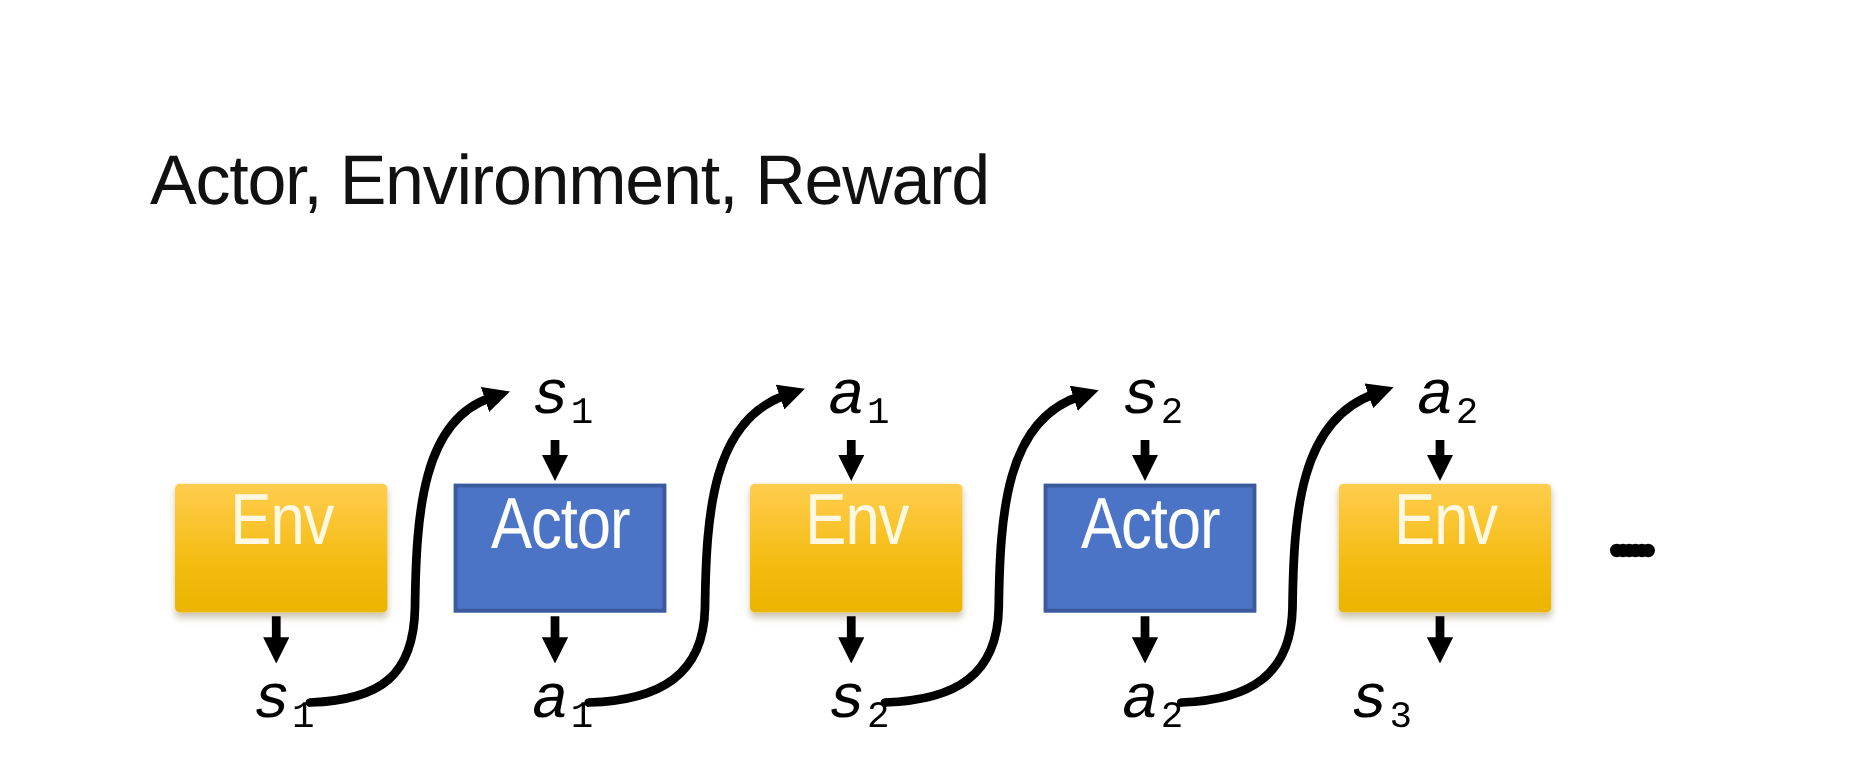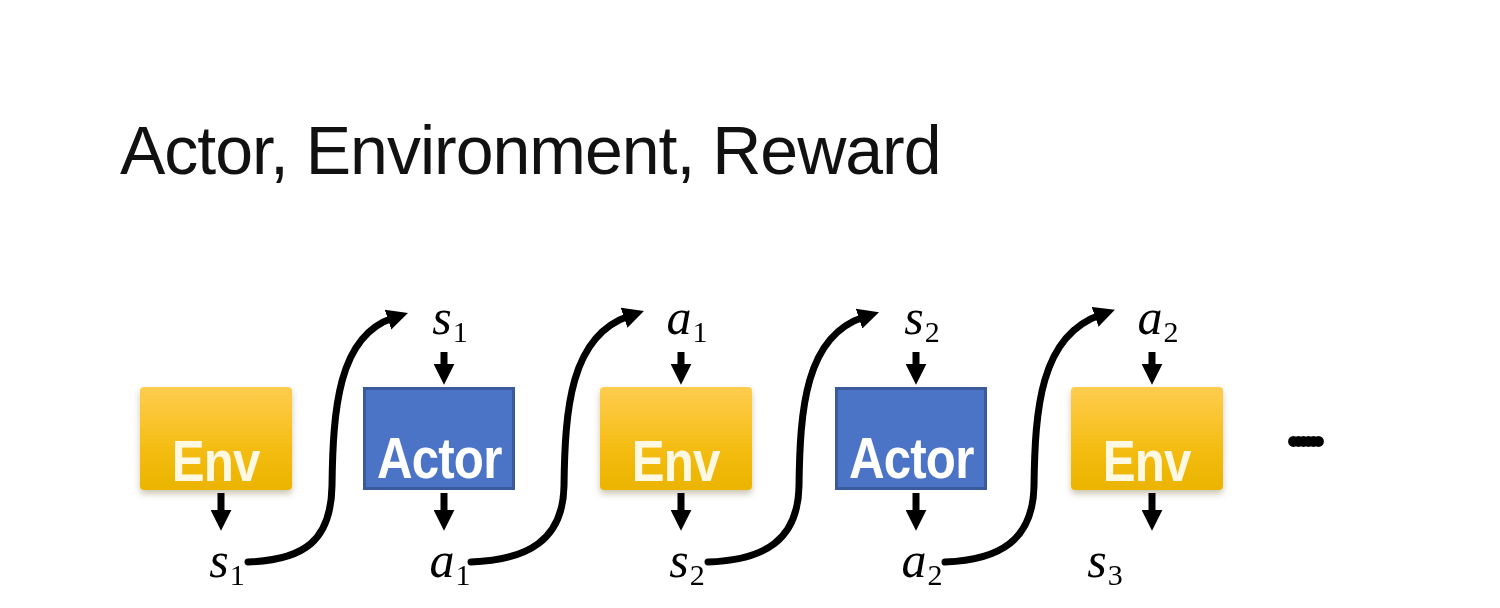--- a/index.html
+++ b/index.html
@@ -2,49 +2,48 @@
 <html style="--title_color: #111111; --env_top: #FFCD4F; --env_bottom: #EAB400; --env_text: #FFF9E3; --actor_fill: #4C74C6; --actor_border: #3A5A9B; --actor_text: #FFFFFF; --arrow_color: #000000;"><head>
 <meta charset="utf-8">
 <style>
   html,body{margin:0;padding:0;background:#fff;}
   .stage{
     position:relative;width:1500px;height:608px;background:#fff;
     overflow:hidden;font-family:"Liberation Sans",sans-serif;
   }
   .slide-title{
     position:absolute;left:120px;top:116px;
-    font-size:68px;font-weight:300;line-height:1;
+    font-size:56px;font-weight:300;line-height:1;
     letter-spacing:-1px;color:var(--title_color,#111);
     white-space:nowrap;
   }
   .box{
-    position:absolute;top:387px;width:152px;height:103px;
-    display:flex;align-items:flex-end;justify-content:center;
+    position:absolute;top:387px;width:170px;height:103px;
+    display:flex;align-items:flex-start;justify-content:center;
     box-sizing:border-box;
-    font-weight:bold;
   }
   .box.env{
     background:linear-gradient(180deg,var(--env_top,#FFCD4F) 0%,#F4BC10 62%,var(--env_bottom,#EAB400) 100%);
     border-radius:4px;
     box-shadow:0 4px 6px rgba(90,70,0,0.30);
   }
   .box.actor{
     background:var(--actor_fill,#4C74C6);
     border:3px solid var(--actor_border,#3A5A9B);
   }
   .box-label{
     font-size:58px;line-height:1;letter-spacing:-1px;
     transform:scaleX(0.85);transform-origin:center;
     white-space:nowrap;
   }
   .box.env .box-label{color:var(--env_text,#FFF9E3);}
   .box.actor .box-label{color:var(--actor_text,#FFFFFF);}
   .mlabel{
     position:absolute;transform:translate(-50%,-50%);
-    font-family:Liberation Serif, serif;
+    font-family:Liberation Mono, monospace;
     font-size:50px;line-height:1;color:#000;white-space:nowrap;
   }
   .mlabel i{font-style:italic;font-weight:400;}
   .mlabel sub{
     font-style:normal;font-size:0.60em;
     vertical-align:-0.28em;line-height:1;margin-left:1px;
   }
   .dots{
     position:absolute;left:1306px;top:441px;
     transform:translate(-50%,-50%);

